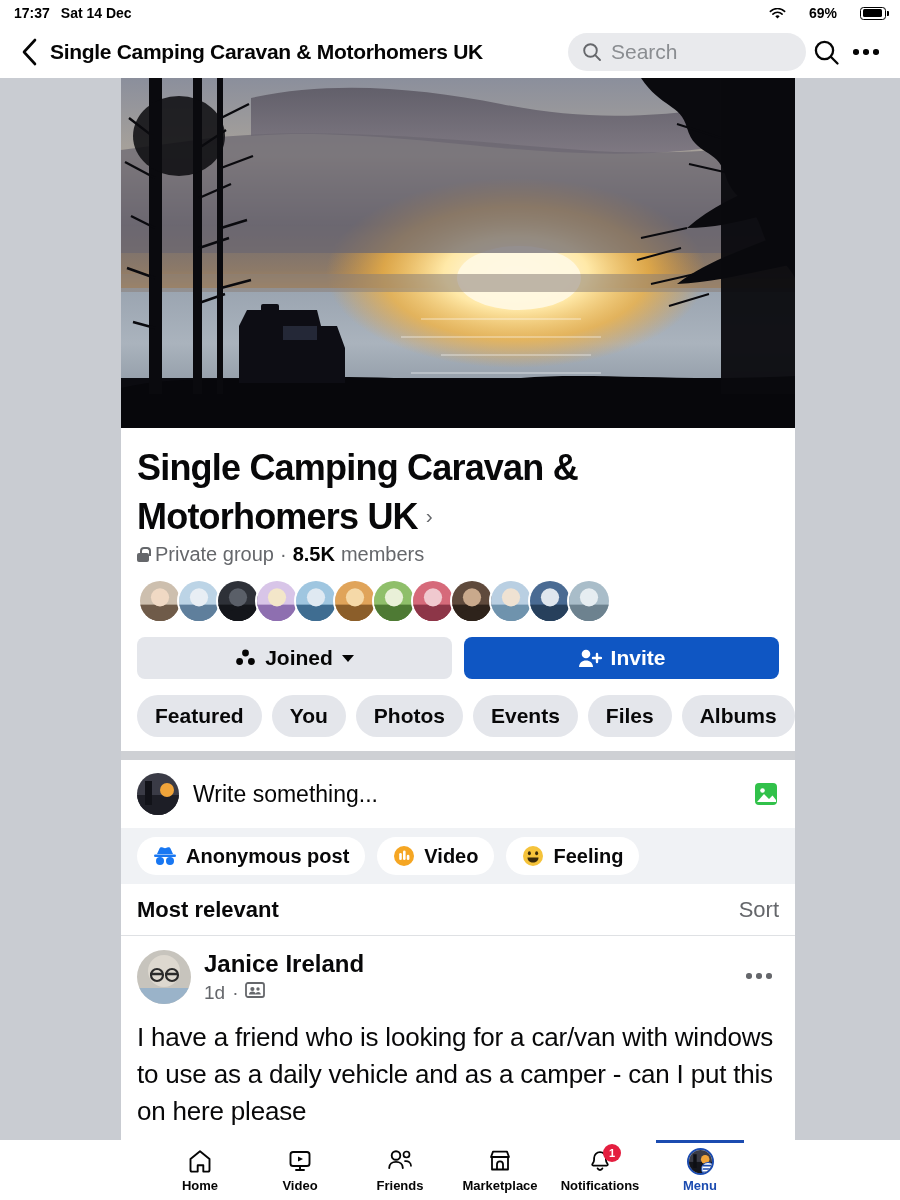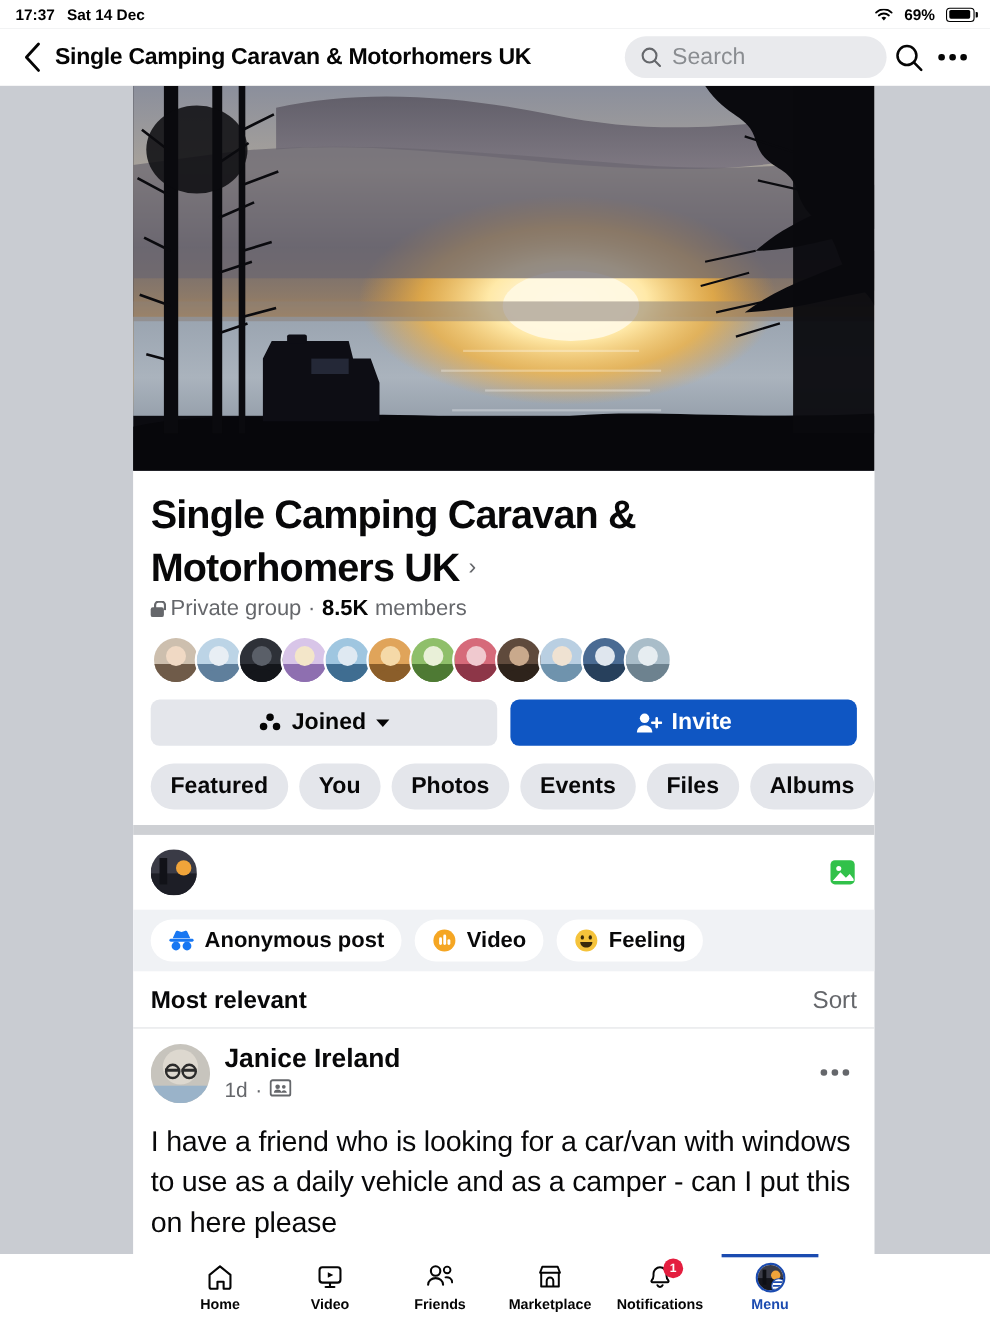--- a/index.html
+++ b/index.html
@@ -11,21 +11,21 @@
   }
   .screen { position: relative; width: 900px; height: 1200px; background: #c9ccd2; }
 
   
   .statusbar {
     position: absolute; top: 0; left: 0; width: 900px; height: 26px;
     background: #ffffff; display: flex; align-items: center;
     padding: 0 14px;
   }
   .sb-left { display: flex; align-items: center; gap: 11px; font-size: 14px; font-weight: 700; color: #000; }
-  .sb-right { margin-left: auto; display: flex; align-items: center; gap: 10px; font-size: 14px; font-weight: 700; color: #000; }
+  .sb-right { margin-left: auto; display: flex; align-items: center; gap: 23px; font-size: 14px; font-weight: 700; color: #000; }
   .wifi { width: 17px; height: 12px; position: relative; }
   .batt { width: 26px; height: 13px; border: 1.6px solid #000; border-radius: 3.5px; position: relative; display:flex; align-items:center; }
   .batt:after { content:""; position:absolute; right:-4px; top:3.5px; width:2.4px; height:5px; background:#000; border-radius:0 1px 1px 0; }
   .batt-fill { height: 7.5px; background:#000; border-radius:1.5px; margin-left:1.6px; }
 
   
   .topbar {
     position: absolute; top: 26px; left: 0; width: 900px; height: 52px;
     background: #ffffff; display: flex; align-items: center; padding: 0 14px 0 12px;
   }
@@ -415,20 +415,21 @@
 
     <div class="composer">
       <span class="cav">
         <svg viewBox="0 0 42 42">
             <rect width="42" height="42" fill="#3a3b46"></rect>
             <rect y="22" width="42" height="20" fill="#1d1e26"></rect>
             <circle cx="30" cy="17" r="7" fill="#f0a43a"></circle>
             <rect x="8" y="8" width="7" height="24" fill="#111218"></rect>
           </svg>
       </span>
+      <span class="cplace">Write something...</span>
       <span class="photo-icon">
         <svg viewBox="0 0 26 26" width="26" height="26">
             <rect x="2" y="2" width="22" height="22" rx="4" fill="#31c14a"></rect>
             <circle cx="9.5" cy="9.5" r="2.3" fill="#fff"></circle>
             <path d="M4 21 L11 13 L16 18 L19.5 14.5 L23 19 L23 21 Z" fill="#fff"></path>
           </svg>
       </span>
     </div>
 
     <div class="cbar" id="composer-actions">

